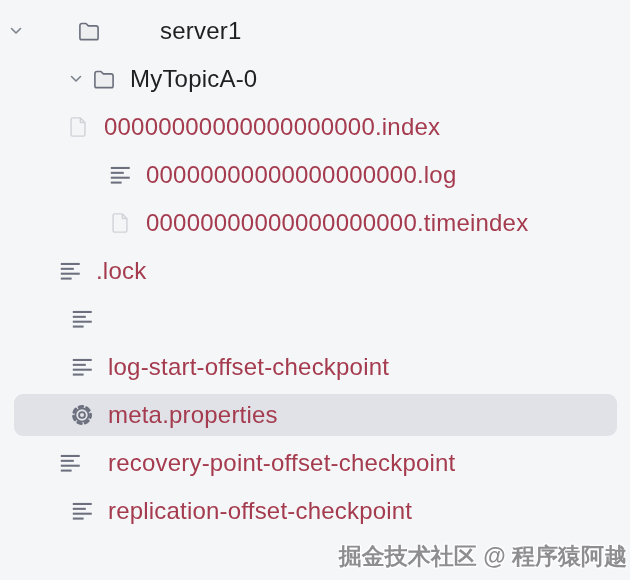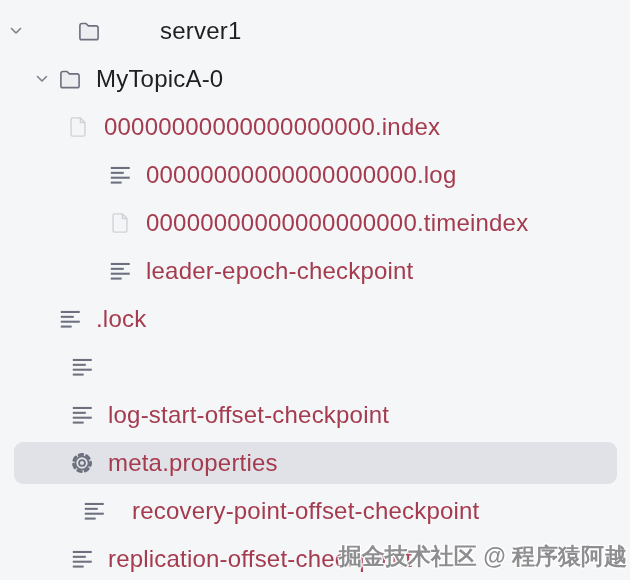--- a/index.html
+++ b/index.html
@@ -56,21 +56,21 @@
       </svg>
     </span>
     <span class="icon-box">
       <svg class="ic ic-folder" viewBox="0 0 24 24">
         <path d="M3.6 18.4 V7.1 C3.6 6.0 4.5 5.1 5.6 5.1 H9.2 L11.4 7.3 H18.4 C19.5 7.3 20.4 8.2 20.4 9.3 V18.4 C20.4 19.3 19.7 20 18.8 20 H5.2 C4.3 20 3.6 19.3 3.6 18.4 Z" fill="#eceef0" stroke="#6c707e" stroke-width="1.5" stroke-linejoin="round"></path>
       </svg>
 
     </span>
     <span class="label folder-label">server1</span>
   </div>
-      <div class="row" data-type="folder" style="padding-left: 28px;">
+      <div class="row" data-type="folder" style="padding-left: 28px; margin-left: 34px;">
     <span class="chev-box">
       <svg width="16" height="16" viewBox="0 0 16 16">
         <polyline points="3.5,5.5 8,10 12.5,5.5" fill="none" stroke="#7d838c" stroke-width="1.6" stroke-linecap="round" stroke-linejoin="round"></polyline>
       </svg>
     </span>
     <span class="icon-box">
       <svg class="ic ic-folder" viewBox="0 0 24 24">
         <path d="M3.6 18.4 V7.1 C3.6 6.0 4.5 5.1 5.6 5.1 H9.2 L11.4 7.3 H18.4 C19.5 7.3 20.4 8.2 20.4 9.3 V18.4 C20.4 19.3 19.7 20 18.8 20 H5.2 C4.3 20 3.6 19.3 3.6 18.4 Z" fill="#eceef0" stroke="#6c707e" stroke-width="1.5" stroke-linejoin="round"></path>
       </svg>
 
@@ -121,40 +121,20 @@
     </span>
     <span class="icon-box">
 
       <svg class="ic ic-file" viewBox="0 0 24 24">
         <path d="M7 3.6 H14.2 L18.4 7.8 V19 C18.4 19.8 17.8 20.4 17 20.4 H7 C6.2 20.4 5.6 19.8 5.6 19 V5 C5.6 4.2 6.2 3.6 7 3.6 Z" fill="#f4f5f6" stroke="#cfd2d7" stroke-width="1.3" stroke-linejoin="round"></path>
         <path d="M14.2 3.6 V7.8 H18.4" fill="none" stroke="#cfd2d7" stroke-width="1.3" stroke-linejoin="round"></path>
       </svg>
 
     </span>
     <span class="label file-label">00000000000000000000.timeindex</span>
-  </div>
-      <div class="row" data-type="file-text" style="padding-left: 78px;">
-    <span class="chev-box hidden">
-      <svg width="16" height="16" viewBox="0 0 16 16">
-        <polyline points="3.5,5.5 8,10 12.5,5.5" fill="none" stroke="#7d838c" stroke-width="1.6" stroke-linecap="round" stroke-linejoin="round"></polyline>
-      </svg>
-    </span>
-    <span class="icon-box">
-
-      <svg class="ic ic-text" viewBox="0 0 24 24">
-        <g stroke="#6c707e" stroke-width="1.9" stroke-linecap="butt">
-          <line x1="3.5" y1="5.5" x2="21" y2="5.5"></line>
-          <line x1="3.5" y1="10" x2="15.5" y2="10"></line>
-          <line x1="3.5" y1="14.5" x2="21" y2="14.5"></line>
-          <line x1="3.5" y1="19" x2="13.5" y2="19"></line>
-        </g>
-      </svg>
-
-    </span>
-    <span class="label file-label">leader-epoch-checkpoint</span>
   </div>
       <div class="row" data-type="file-text" style="padding-left: 28px;">
     <span class="chev-box hidden">
       <svg width="16" height="16" viewBox="0 0 16 16">
         <polyline points="3.5,5.5 8,10 12.5,5.5" fill="none" stroke="#7d838c" stroke-width="1.6" stroke-linecap="round" stroke-linejoin="round"></polyline>
       </svg>
     </span>
     <span class="icon-box">
 
       <svg class="ic ic-text" viewBox="0 0 24 24">
@@ -219,21 +199,21 @@
       <svg class="ic ic-gear" viewBox="0 0 24 24">
         <g fill="none" stroke="#6c707e">
           <circle cx="12" cy="12" r="7.9" stroke-width="2.6" stroke-dasharray="3.5 3.59" stroke-dashoffset="1.2" stroke-linecap="round"></circle>
           <circle cx="12" cy="12" r="6.1" stroke-width="1.7"></circle>
           <circle cx="12" cy="12" r="2.7" stroke-width="1.7"></circle>
         </g>
       </svg>
     </span>
     <span class="label file-label">meta.properties</span>
   </div>
-      <div class="row" data-type="file-text" style="padding-left: 40px; gap: 12px;">
+      <div class="row" data-type="file-text" style="padding-left: 16px; gap: 12px;">
     <span class="chev-box hidden">
       <svg width="16" height="16" viewBox="0 0 16 16">
         <polyline points="3.5,5.5 8,10 12.5,5.5" fill="none" stroke="#7d838c" stroke-width="1.6" stroke-linecap="round" stroke-linejoin="round"></polyline>
       </svg>
     </span>
     <span class="icon-box">
 
       <svg class="ic ic-text" viewBox="0 0 24 24">
         <g stroke="#6c707e" stroke-width="1.9" stroke-linecap="butt">
           <line x1="3.5" y1="5.5" x2="21" y2="5.5"></line>

